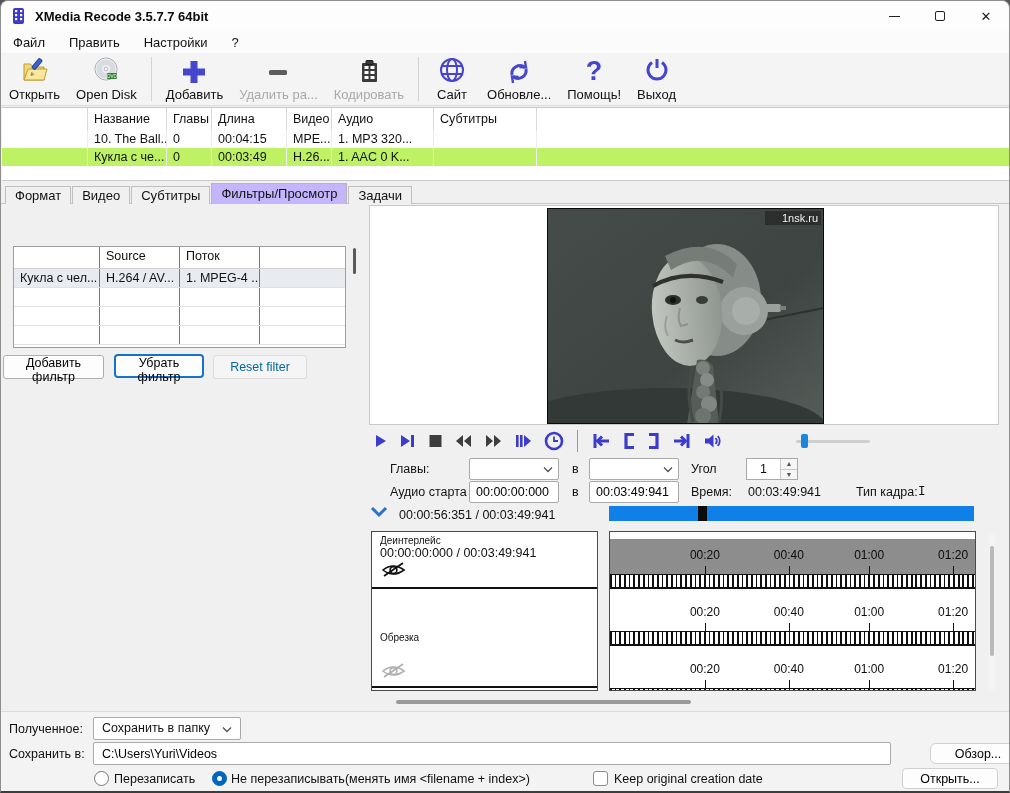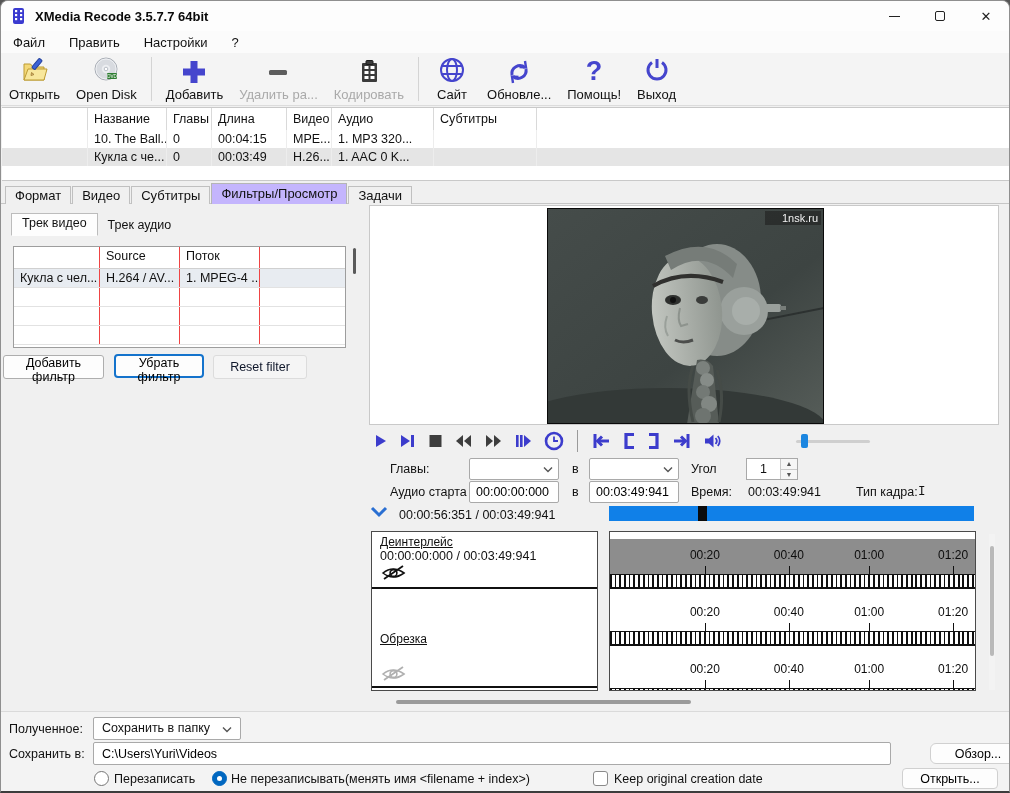--- a/index.html
+++ b/index.html
@@ -28,21 +28,21 @@
   .tbtn .tlabel { font-size:13px; margin-top:1px; white-space:nowrap; }
   .tbtn.disabled .tlabel { color:#a9a9a9; }
   .tsep { width:1px; background:#d4d4d4; margin:4px 6px; }
   
   #filepanel { position:absolute; left:1px; top:106px; width:1007px; height:74px; background:#fff; border-top:1px solid #c9c9c9; border-bottom:1px solid #c9c9c9; overflow:hidden; }
   .frow { display:flex; }
   .frow.header { height:22px; }
   .frow.data { height:18px; }
   .fcell { padding:2px 4px 0 6px; font-size:12.5px; white-space:nowrap; overflow:hidden; border-right:1px solid #ededed; }
   .frow.header .fcell { border-right:1px solid #d9d9d9; padding-top:4px; }
-  .frow.selected { background:#e5e5e5; }
+  .frow.selected { background:#bef264; }
   
   #tabline { position:absolute; left:0; top:202px; width:100%; height:1px; background:#c6c6c6; }
   #tabs { position:absolute; left:4px; top:183px; height:20px; display:flex; align-items:flex-end; }
   .tab { height:18px; line-height:17px; padding:0 9px; background:#f0f0f0; border:1px solid #c0c0c0; border-bottom:none; font-size:13px; margin-right:1px; }
   .tab.active { height:21px; line-height:20px; background:#c4b5fd; position:relative; z-index:3; border-color:#b5b5b5; }
   
   #subtabs { position:absolute; left:10px; top:212px; display:flex; align-items:flex-end; }
   .subtab { height:20px; line-height:19px; padding:0 10px; font-size:12.5px; }
   .subtab.active { background:#fdfdfd; border:1px solid #bcbcbc; border-bottom-color:#fdfdfd; height:23px; }
   
@@ -50,21 +50,21 @@
   .srow { display:flex; border-bottom:1px solid #e2e2e2; }
   .srow.header { height:22px; border-bottom:1px solid #d0d0d0; }
   .srow.data { height:19px; }
   .scell { padding:2px 4px 0 6px; font-size:12.5px; white-space:nowrap; overflow:hidden; border-right:1px solid #ef4444; }
   .srow.selected { background:#e8ecf1; }
   #srcscroll { position:absolute; left:352px; top:247px; width:3px; height:26px; background:#5a5a5a; border-radius:2px; }
   
   .fbtnrow button { position:absolute; height:24px; font-size:12.5px; font-family:inherit; background:#fdfdfd; border:1px solid #aeaeae; border-radius:3px; }
   #btn-addfilter { left:2px; top:354px; width:101px; }
   #btn-removefilter { left:113px; top:353px; width:90px; border:2px solid #1473cc; border-radius:4px; }
-  #btn-resetfilter { left:212px; top:354px; width:94px; background:#f5f5f5; border-color:#dcdcdc; color:#0f172a; }
+  #btn-resetfilter { left:212px; top:354px; width:94px; background:#f5f5f5; border-color:#dcdcdc; color:#0369a1; }
   
   #preview { position:absolute; left:368px; top:204px; width:630px; height:220px; background:#fff; border:1px solid #c9c9c9; }
   #videoframe { position:absolute; left:177px; top:2px; }
   
   #transport { position:absolute; left:372px; top:428px; height:24px; display:flex; align-items:center; gap:11px; }
   .ticonbtn { display:flex; align-items:center; }
   .tdivider { width:1px; height:22px; background:#9a9a9a; margin:0 2px; }
   #volslider { position:absolute; left:795px; top:433px; width:74px; height:14px; }
   #volslider .track { position:absolute; left:0; right:0; top:6px; height:3px; background:#cfcfcf; border-radius:2px; }
   #volslider .handle { position:absolute; left:5px; top:0; width:7px; height:14px; background:#1b86e0; border-radius:2px; }
@@ -78,21 +78,21 @@
   #spinner .sbtns span { flex:1; display:flex; align-items:center; justify-content:center; font-size:7px; color:#555; background:#f6f6f6; }
   #spinner .sbtns span:first-child { border-bottom:1px solid #c9c9c9; }
   
   #expander { position:absolute; left:369px; top:505px; }
   #postext { position:absolute; left:398px; top:507px; font-size:12.5px; }
   #progressbar { position:absolute; left:608px; top:505px; width:365px; height:15px; background:#1080e8; }
   #progressbar .marker { position:absolute; top:0; width:9px; height:15px; background:#0b0b0b; }
   
   #filterpanel { position:absolute; left:370px; top:530px; width:227px; height:160px; background:#fff; border:1px solid #4a4a4a; overflow:hidden; }
   .fblock { border-bottom:2px solid #101010; padding:3px 8px 0; position:relative; }
-  .fblock .fname { font-size:12px;text-decoration:underline; }
+  .fblock .fname { font-size:10px; }
   .fblock .frange { font-size:12.5px; }
   
   #timeline { position:absolute; left:608px; top:530px; width:367px; height:160px; background:#fff; border:1px solid #4a4a4a; overflow:hidden; }
   .ruler { position:relative; height:57px; border-bottom:2px solid #101010; background:#fff; }
   .ruler.gray { background:linear-gradient(#fff 0 7px, #8d8d8d 7px 43px, #fff 43px); }
   .ruler-label { position:absolute; top:16px; transform:translateX(-50%); font-size:12px; color:#0c0c0c; }
   .ruler-midtick { position:absolute; top:34px; bottom:0; width:1px; background:#101010; }
   .tickstrip { position:absolute; left:0; right:0; bottom:0; height:13px; border-top:1px solid #101010;
     background:repeating-linear-gradient(90deg,#101010 0 1.7px,transparent 1.7px 4.7px); }
   #tlscroll { position:absolute; left:988px; top:533px; width:6px; height:156px; background:#f3f3f3; }
@@ -280,24 +280,20 @@
 
   <div id="tabline"></div>
   <div id="tabs">
     <div class="tab">Формат</div>
     <div class="tab">Видео</div>
     <div class="tab">Субтитры</div>
     <div class="tab active">Фильтры/Просмотр</div>
     <div class="tab">Задачи</div>
   </div>
 
-  <div id="subtabs">
-    <div class="subtab active">Трек видео</div>
-    <div class="subtab">Трек аудио</div>
-  </div>
 
   <div id="srctable">
       <div class="srow header">
         <div class="scell" style="width: 86px;"></div>
         <div class="scell" style="width: 80px;">Source</div>
         <div class="scell" style="width: 80px;">Поток</div>
         <div class="scell" style="flex: 1 1 0%; border-right: none;"></div>
       </div>
       <div class="srow data selected">
         <div class="scell" style="width: 86px;">Кукла с чел...</div>

